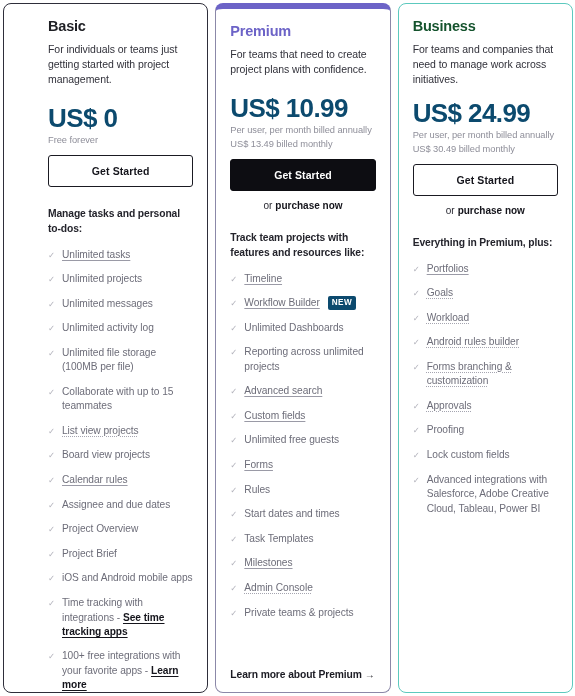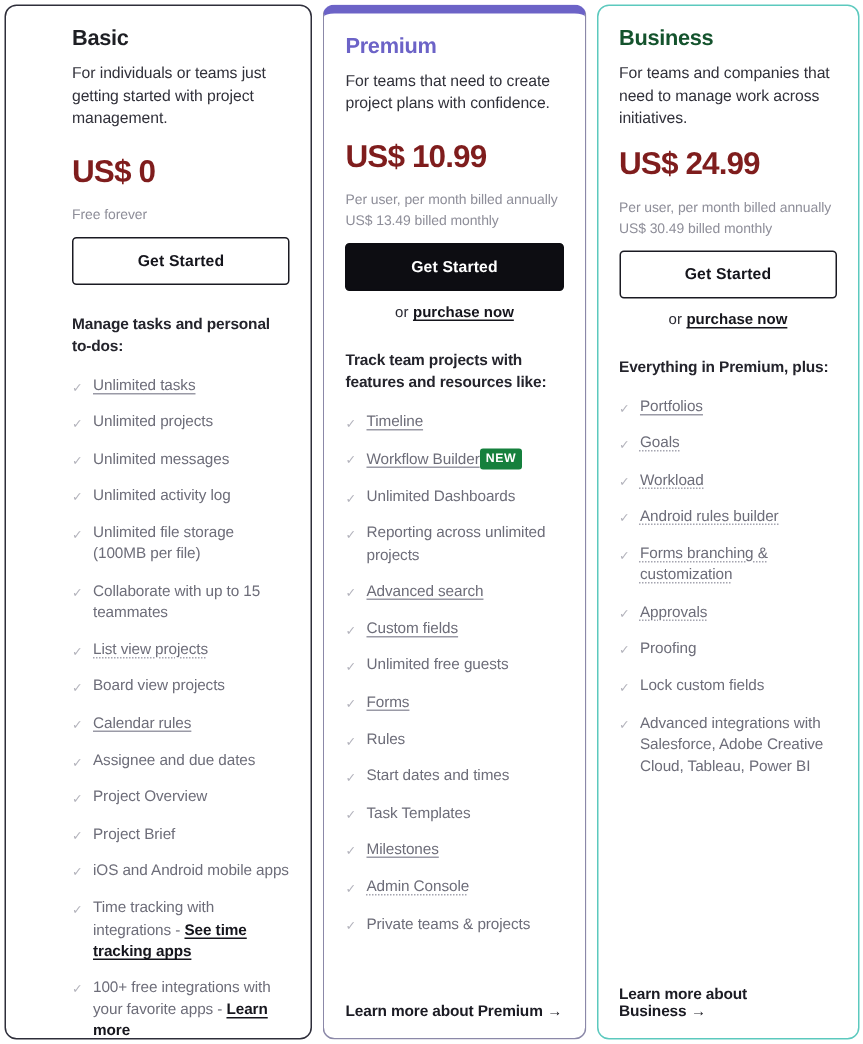--- a/index.html
+++ b/index.html
@@ -53,25 +53,24 @@
   .plan-desc {
     font-size: 10.5px;
     line-height: 1.42;
     color: #31313a;
     margin-bottom: 16px;
     letter-spacing: -0.05px;
   }
   .plan-card.business .plan-desc { margin-bottom: 11px; }
 
   .plan-price {
-    font-size: 21px;
-    font-weight: bold;
-    color: #7f1d1d;
+    font-size: 26px;
+    font-weight: bold;
+    color: #0c4a6e;
     letter-spacing: -0.6px;
-    margin-bottom: 10px;
   }
   .plan-billing {
     font-size: 9.3px;
     line-height: 1.5;
     color: #8e8e99;
     margin-bottom: 7px;
     letter-spacing: -0.05px;
     min-height: 14px;
   }
   .plan-billing .line2 { display: block; }
@@ -100,21 +99,20 @@
   .purchase-row {
     text-align: center;
     font-size: 10px;
     color: #15151c;
     margin-top: 9px;
   }
   .purchase-row .or-word { color: #2a2a33; }
   .purchase-link {
     font-weight: bold;
     color: #15151c;
-    text-decoration: underline;
     text-underline-offset: 2px;
     cursor: pointer;
     margin-left: 3px;
   }
 
   .features-heading {
     font-size: 10.3px;
     font-weight: bold;
     color: #24242c;
     line-height: 1.45;
@@ -155,29 +153,29 @@
   }
   .inline-link {
     color: #15151c;
     font-weight: bold;
     text-decoration: underline;
     text-underline-offset: 2px;
     cursor: pointer;
   }
   .new-badge {
     display: inline-block;
-    background: #15803d;
+    background: #0c4a6e;
     color: #ffffff;
     font-size: 8.2px;
     font-weight: bold;
     letter-spacing: 0.4px;
     padding: 1px 4px 1.5px 4px;
     border-radius: 2px;
     vertical-align: 1px;
-    margin-left: 0;
+    margin-left: 8px;
   }
   .card-spacer { flex: 1 1 auto; min-height: 4px; }
   .learn-more {
     font-size: 10.3px;
     font-weight: bold;
     color: #1b1b23;
     letter-spacing: -0.1px;
     cursor: pointer;
     padding-top: 4px;
     padding-bottom: 2px;
@@ -374,15 +372,14 @@
         <li class="feature-item">
           <span class="check-icon">✓</span>
           <span style="flex: 1 1 auto;"><span class="feature-text">Lock custom fields</span></span>
         </li>
         <li class="feature-item">
           <span class="check-icon">✓</span>
           <span style="flex: 1 1 auto;"><span class="feature-text">Advanced integrations with Salesforce, Adobe Creative Cloud, Tableau, Power BI</span></span>
         </li>
       </ul>
       <div class="card-spacer"></div>
-      <a class="learn-more"><span>Learn more about Business</span><span class="arrow-icon">→</span></a>
     </div>
   </div>
 
 </body></html>

